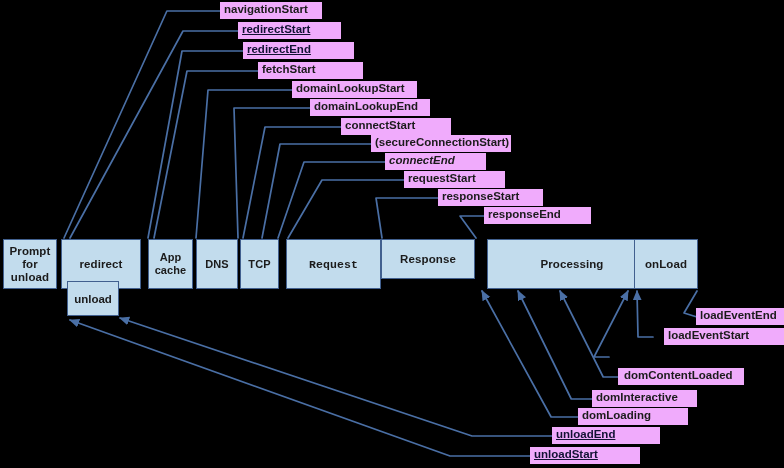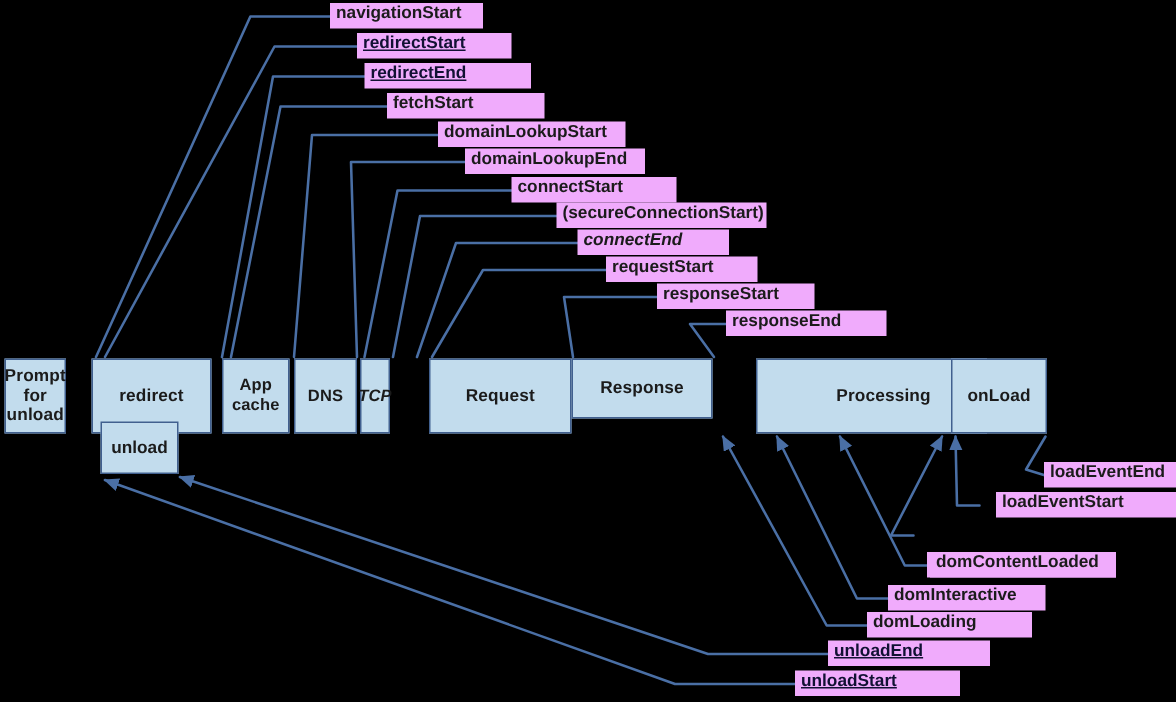--- a/index.html
+++ b/index.html
@@ -80,45 +80,45 @@
       <path d="M653,337 L638,337 L637,291" fill="none" stroke="#4a6fa5" stroke-width="1.7" stroke-linejoin="round" stroke-linecap="round" marker-end="url(#arrowhead)"></path>
       <path d="M609,357 L594,357 L628,291" fill="none" stroke="#4a6fa5" stroke-width="1.7" stroke-linejoin="round" stroke-linecap="round" marker-end="url(#arrowhead)"></path>
       <path d="M621,377 L603.2,377 L560,291" fill="none" stroke="#4a6fa5" stroke-width="1.7" stroke-linejoin="round" stroke-linecap="round" marker-end="url(#arrowhead)"></path>
       <path d="M593,399 L571.28,399 L518,291" fill="none" stroke="#4a6fa5" stroke-width="1.7" stroke-linejoin="round" stroke-linecap="round" marker-end="url(#arrowhead)"></path>
       <path d="M579,417 L551.12,417 L482,291" fill="none" stroke="#4a6fa5" stroke-width="1.7" stroke-linejoin="round" stroke-linecap="round" marker-end="url(#arrowhead)"></path>
       <path d="M553,436 L472,436 L120,318" fill="none" stroke="#4a6fa5" stroke-width="1.7" stroke-linejoin="round" stroke-linecap="round" marker-end="url(#arrowhead)"></path>
       <path d="M531,456 L450,456 L70,320" fill="none" stroke="#4a6fa5" stroke-width="1.7" stroke-linejoin="round" stroke-linecap="round" marker-end="url(#arrowhead)"></path>
     </svg>
 
   <div id="phases-layer">
-      <div class="phase" style="left: 3px; top: 239px; width: 41px; height: 50px;">
+      <div class="phase" style="left: 3px; top: 239px; width: 54px; height: 50px;">
         <span style="white-space: pre-line;">Prompt
 for
 unload</span>
       </div>
       <div class="phase" style="left: 61px; top: 239px; width: 80px; height: 50px;">
         <span style="white-space: pre-line;">redirect</span>
       </div>
       <div class="phase small" style="left: 148px; top: 239px; width: 45px; height: 50px;">
         <span style="white-space: pre-line;">App
 cache</span>
       </div>
       <div class="phase small" style="left: 196px; top: 239px; width: 42px; height: 50px;">
         <span style="white-space: pre-line;">DNS</span>
       </div>
-      <div class="phase small" style="left: 240px; top: 239px; width: 20px; height: 50px; font-style: italic;">
+      <div class="phase small" style="left: 240px; top: 239px; width: 39px; height: 50px;">
         <span style="white-space: pre-line;">TCP</span>
       </div>
       <div class="phase" style="left: 286px; top: 239px; width: 95px; height: 50px;">
-        <span style="white-space: pre-line;">Request</span>
+        <span style="white-space: pre-line; font-family: Liberation Mono, monospace;">Request</span>
       </div>
       <div class="phase" style="left: 381px; top: 239px; width: 94px; height: 40px;">
         <span style="white-space: pre-line;">Response</span>
       </div>
-      <div class="phase" style="left: 504px; top: 239px; width: 154px; height: 50px; padding-left: 16px;">
+      <div class="phase" style="left: 487px; top: 239px; width: 154px; height: 50px; padding-left: 16px;">
         <span style="white-space: pre-line;">Processing</span>
       </div>
       <div class="phase" style="left: 634px; top: 239px; width: 64px; height: 50px;">
         <span style="white-space: pre-line;">onLoad</span>
       </div>
       <div class="unload-box" style="left: 67px; top: 281px; width: 52px; height: 35px;">
         <span>unload</span>
       </div>
     </div>
   <div id="labels-layer">

